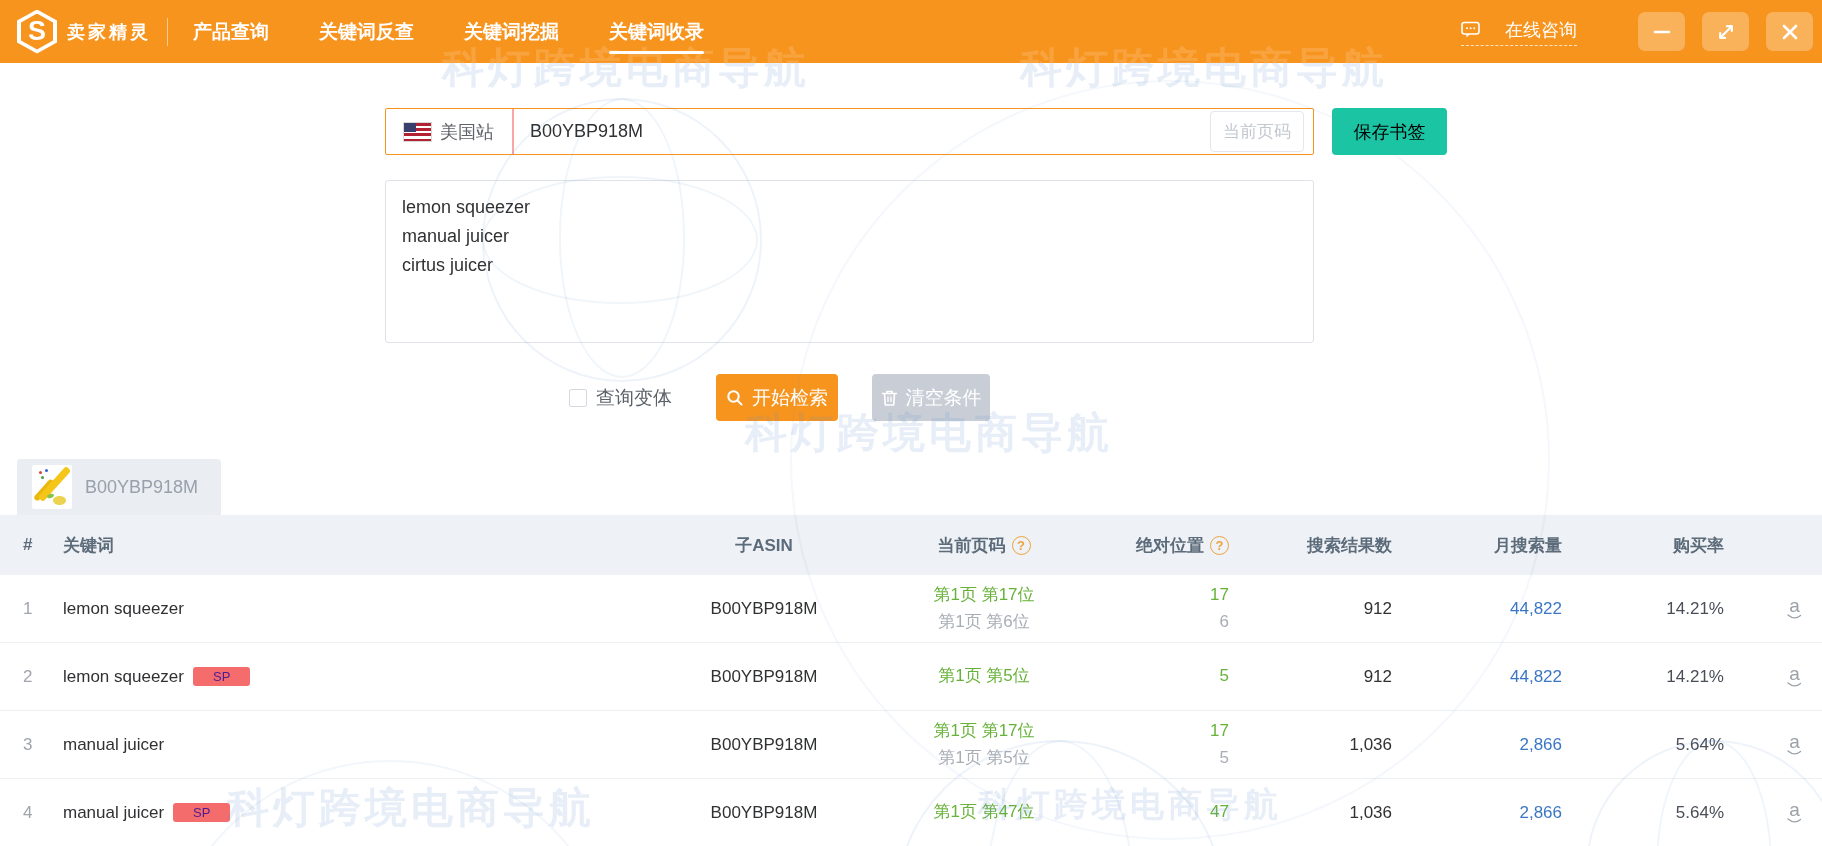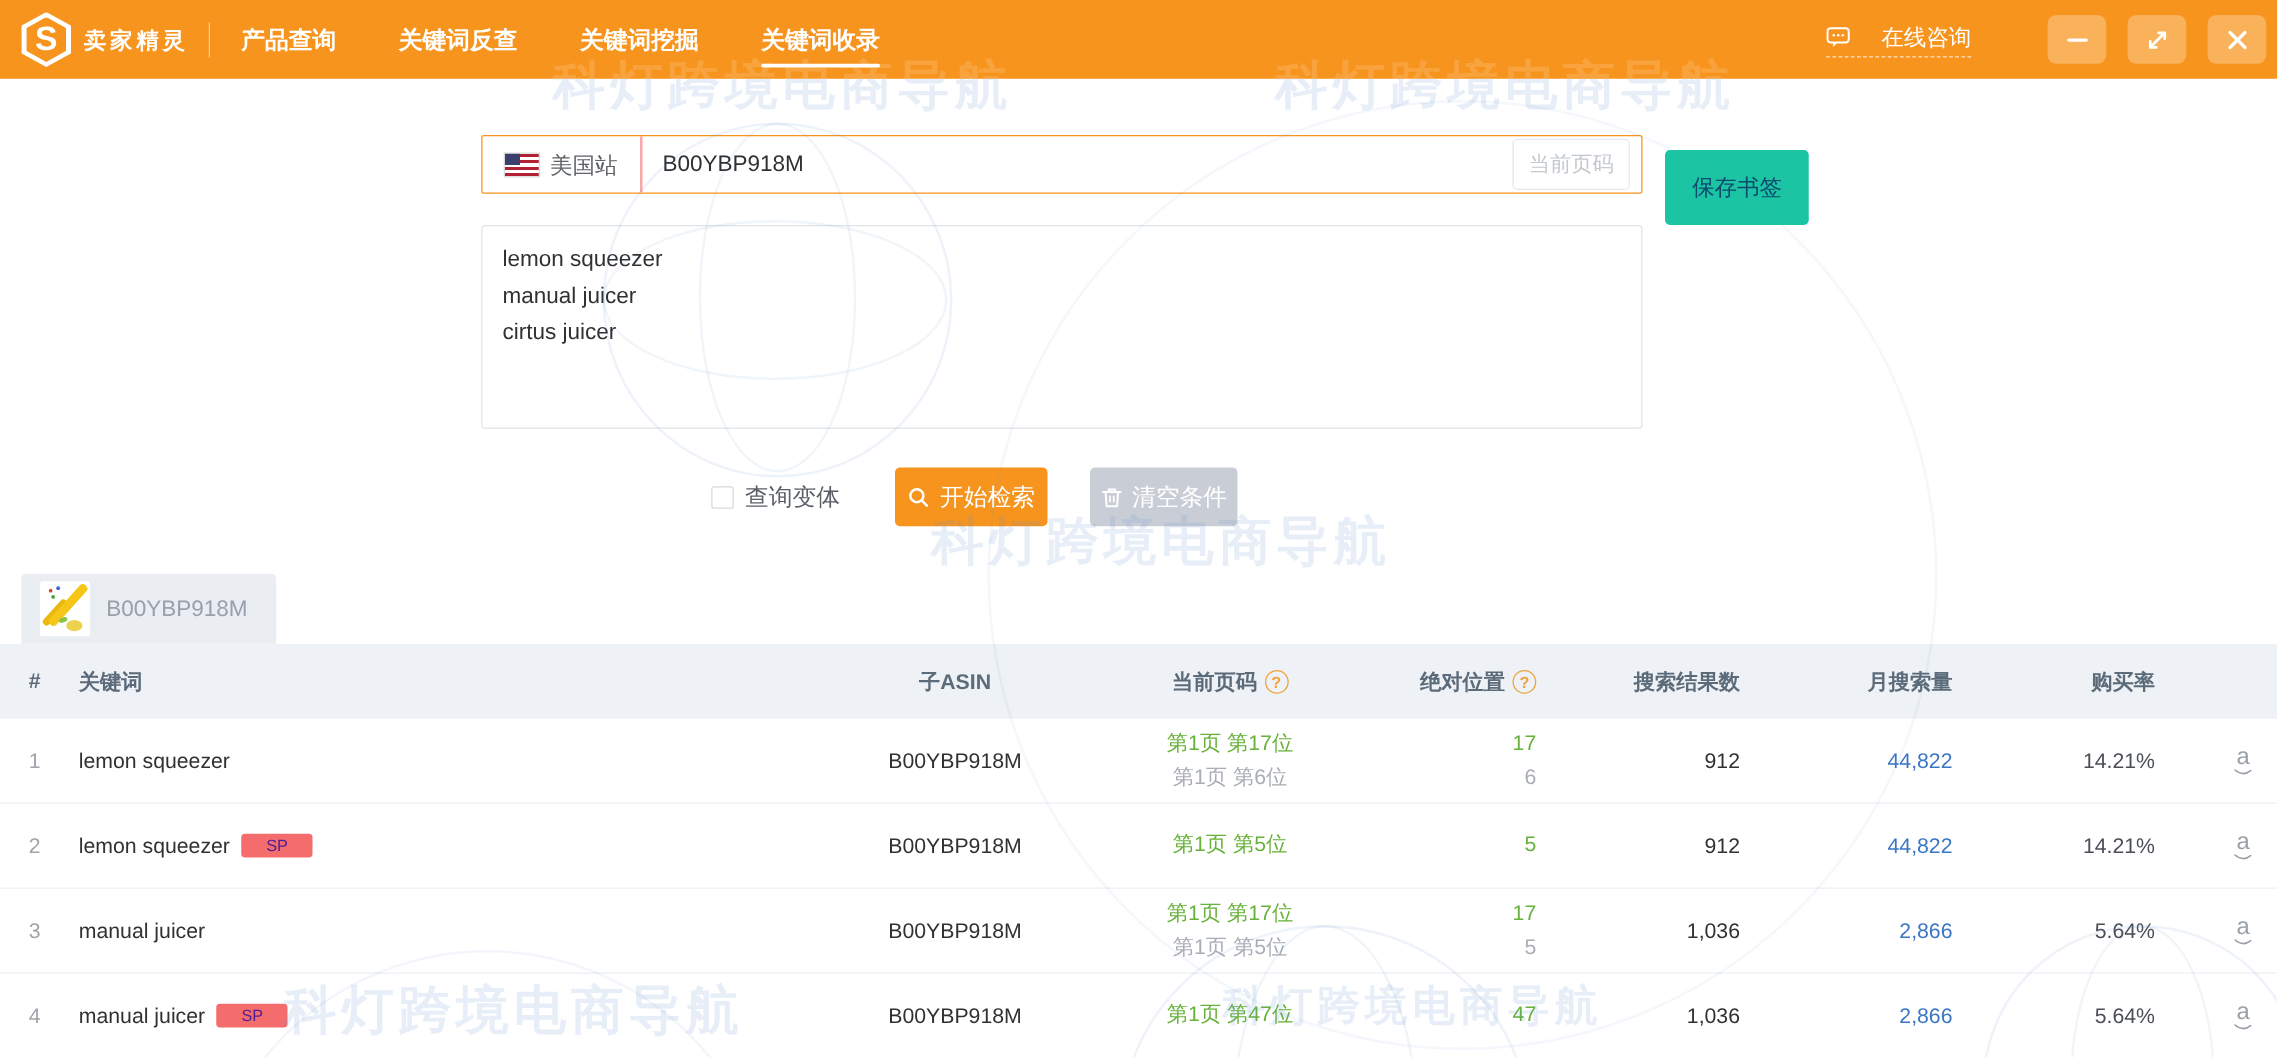--- a/index.html
+++ b/index.html
@@ -51,22 +51,22 @@
   .mp-seg{display:flex;align-items:center;gap:9px;padding:0 18px;height:100%;cursor:pointer;
           border-right:2px solid #fca5a5;color:#5f6368;font-size:18px;flex:none;}
   .flag{width:27px;height:18px;position:relative;flex:none;
         background:repeating-linear-gradient(180deg,#b22234 0 2.6px,#fff 2.6px 5.2px);
         box-shadow:0 0 0 1px rgba(0,0,0,.15);}
   .flag::after{content:"";position:absolute;left:0;top:0;width:12px;height:9px;background:#3a3f6e;}
   .asin-input{flex:1;height:100%;border:none;outline:none;font-size:18px;color:#303133;
               padding:0 16px;font-family:inherit;background:transparent;}
   .bookmark-chip{margin-right:9px;border:1px solid #e4e7ec;color:#c3c8cf;border-radius:4px;
                  padding:8px 12px;font-size:17px;cursor:pointer;white-space:nowrap;flex:none;}
-  .save-btn{position:absolute;left:1332px;top:120px;width:115px;height:60px;background:var(--teal);
-            color:#0c4a6e;font-size:18px;border:none;border-radius:4px;cursor:pointer;z-index:2;
+  .save-btn{position:absolute;left:1332px;top:108px;width:115px;height:47px;background:var(--teal);
+            color:#000000;font-size:18px;border:none;border-radius:4px;cursor:pointer;z-index:2;
             display:flex;align-items:center;justify-content:center;font-family:inherit;}
   .keywords-area{position:absolute;left:385px;top:180px;width:929px;height:163px;z-index:2;
                  border:1px solid #dfe3e8;border-radius:3px;font-size:18px;color:#303133;
                  padding:12px 16px;line-height:1.6;resize:none;outline:none;font-family:inherit;background:#fff;}
   .controls{position:absolute;left:569px;top:374px;height:47px;display:flex;align-items:center;z-index:2;}
   .checkbox{width:18px;height:18px;border:1px solid #d5d9df;border-radius:2px;background:#fff;
             margin-right:9px;cursor:pointer;flex:none;}
   .cb-label{font-size:19px;color:#5a5e66;margin-right:44px;cursor:pointer;white-space:nowrap;}
   .start-btn{width:122px;height:47px;background:var(--brand);border:none;border-radius:4px;color:#fff;
              font-size:19px;display:flex;align-items:center;justify-content:center;gap:8px;cursor:pointer;font-family:inherit;}

